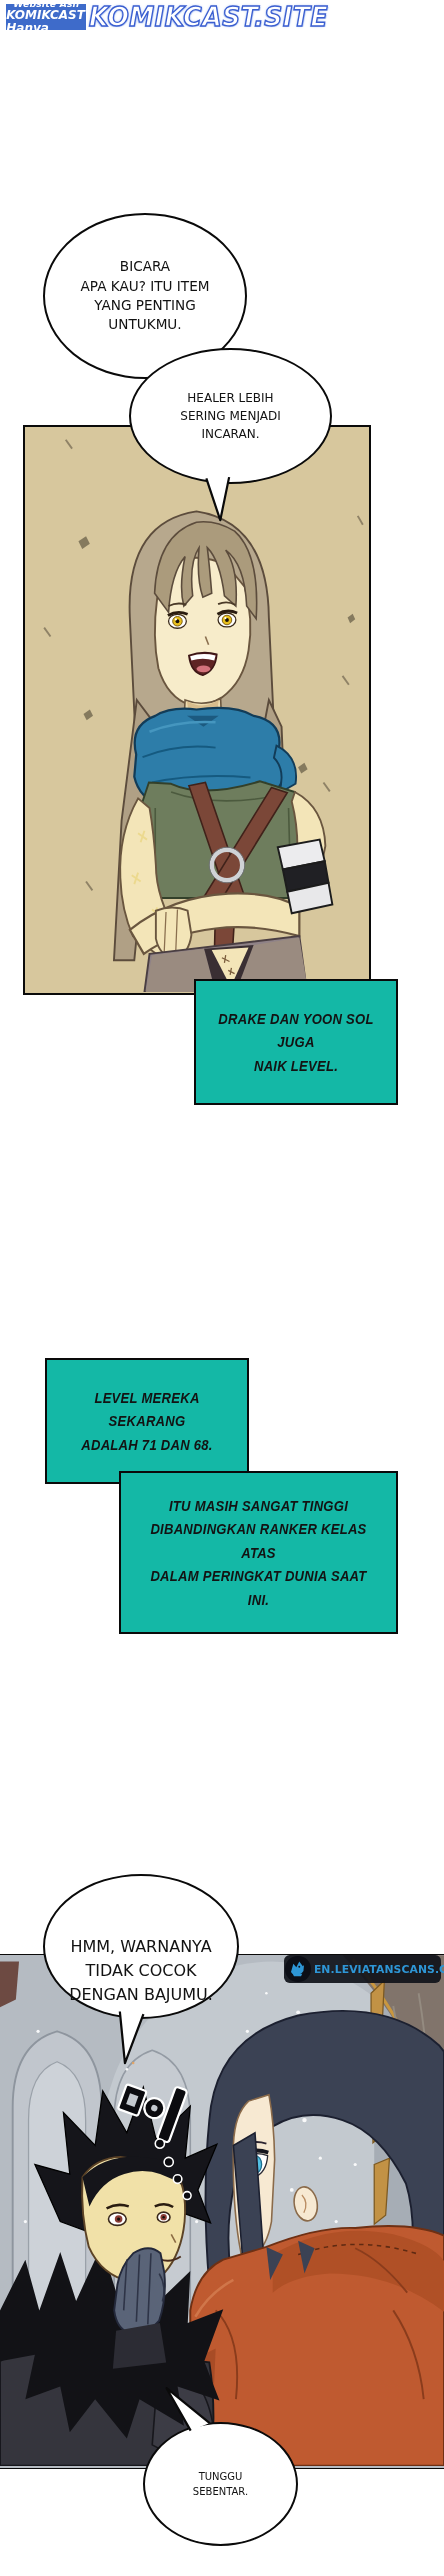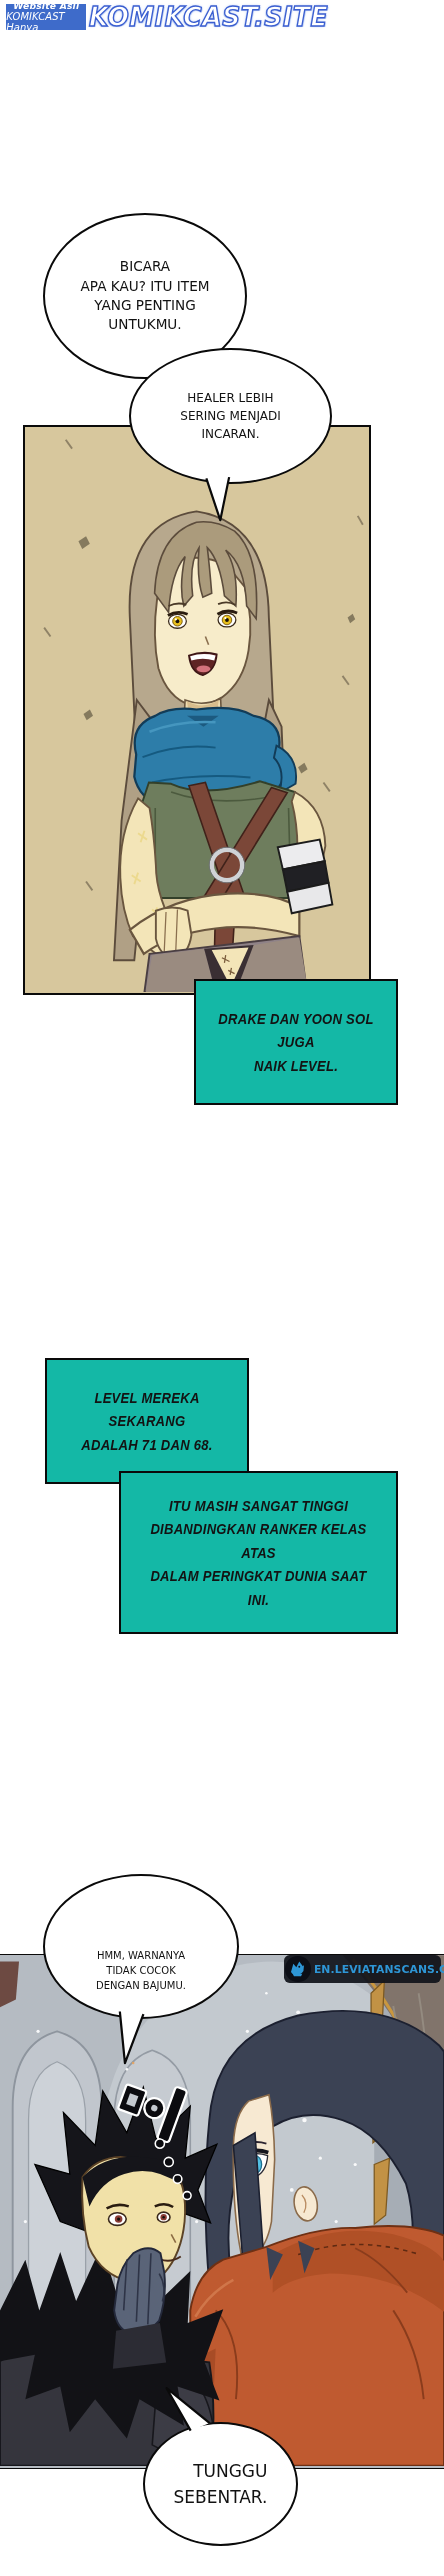--- a/index.html
+++ b/index.html
@@ -3,21 +3,21 @@
 <meta charset="utf-8">
 <style>
   html,body{margin:0;padding:0;background:#fff;}
   .page{position:relative;width:444px;height:2576px;background:#fff;overflow:hidden;
         font-family:"DejaVu Sans",sans-serif;}
   
   .hdr-badge{position:absolute;left:6.3px;top:4.4px;width:80px;height:25.4px;border-radius:0;
     background:#3e6bca;color:#fff;display:flex;flex-direction:column;justify-content:center;
     align-items:center;font-style:italic;line-height:1.1;}
   .hdr-badge .l1{font-size:9.2px;font-weight:800;letter-spacing:0.2px;}
-  .hdr-badge .l2{font-size:10px;font-weight:400;}
+  .hdr-badge .l2{font-size:12px;font-weight:700;}
   .hdr-logo{position:absolute;left:89px;top:0.6px;font-size:27px;font-weight:800;font-style:italic;
     color:#fff;-webkit-text-stroke:1.4px #3a5ed0;letter-spacing:0.6px;transform:scaleX(.93);
     transform-origin:left top;white-space:nowrap;
     text-shadow:0 0 3.8px #c3d3f5,0 0 1.9px #9fb8ee,1.3px 1.3px 0 #c3d3f5,-1.3px 1.3px 0 #c3d3f5;}
   
   .bubble{position:absolute;background:#fff;border:2.5px solid #0a0a0a;border-radius:50%;
     display:flex;align-items:center;justify-content:center;text-align:center;z-index:30;
     box-sizing:border-box;}
   .bubble .tx{white-space:pre-line;font-weight:normal;color:#121212;}
   .tail{position:absolute;z-index:31;}
@@ -312,30 +312,30 @@
       <svg width="19" height="19" viewBox="0 0 32 32">
         <path d="M5,22 L9,8 L14,14 L19,4 L25,12 L27,10 L26,20 Q22,27 12,27 Q7,26 5,22 Z" fill="#2e96d6"></path>
         <circle cx="19" cy="13" r="1.6" fill="#0c0e16"></circle>
         <path d="M8,25 L24,25 L22,29 L10,29 Z" fill="#2e96d6"></path>
       </svg>
     </div>
     <div class="tx">EN.LEVIATANSCANS.COM</div>
   </div>
 
   <div class="bubble" style="left:43px;top:1874px;width:196px;height:145px;">
-    <div class="tx" style="font-size:10px;line-height:1.5;margin-top:48px;">HMM, WARNANYA
+    <div class="tx" style="font-size:16px;line-height:1.5;margin-top:48px;">HMM, WARNANYA
 TIDAK COCOK
 DENGAN BAJUMU.</div>
   </div>
   <svg class="tail" style="left:102px;top:2000px;" width="51" height="67" viewBox="0 0 80 105">
     <path d="M28,18 L36,99 L65,22" fill="#ffffff" stroke="#0a0a0a" stroke-width="3.5" stroke-linejoin="round"></path>
   </svg>
 
   <svg class="tail" style="left:159px;top:2380px;" width="57" height="57" viewBox="0 0 90 90">
     <path d="M50,80 L12,13 L80,68" fill="#ffffff" stroke="#0a0a0a" stroke-width="3.5" stroke-linejoin="round"></path>
   </svg>
   <div class="bubble" style="left:143px;top:2422px;width:155px;height:124px;">
-    <div class="tx" style="font-size:17px;line-height:1.55;text-align:right;">TUNGGU
+    <div class="tx" style="font-size:10px;line-height:1.55;">TUNGGU
 SEBENTAR.</div>
   </div>
 
 </div>
 
 
 </body></html>

